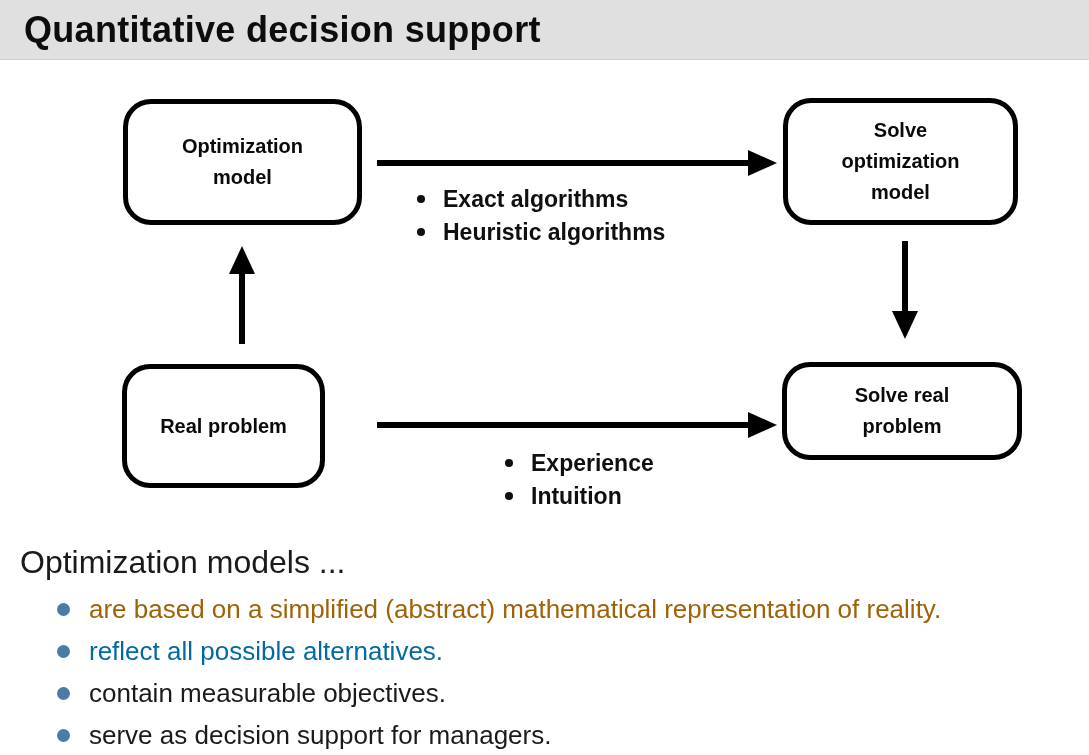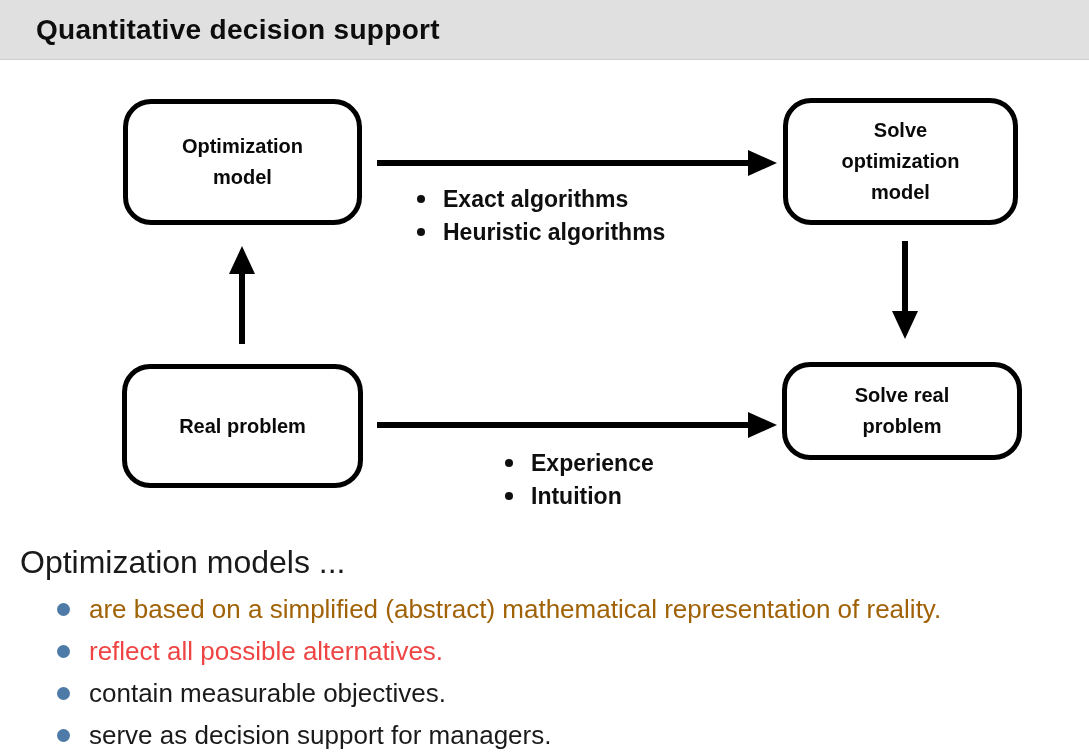--- a/index.html
+++ b/index.html
@@ -18,22 +18,22 @@
     position: absolute;
     left: 0; top: 0;
     width: 1089px; height: 60px;
     background: #e0e0e0;
     border-bottom: 1px solid #cfcfcf;
     display: flex;
     align-items: center;
     padding-left: 20px;
   }
   .titlebar h1 {
-    margin: 16px;
-    font-size: 28px;
+    margin: 4px;
+    font-size: 36px;
     font-weight: bold;
     color: #0d0d0d;
     letter-spacing: 0.3px;
   }
   
   .arrows {
     position: absolute;
     left: 0; top: 0;
     width: 1089px; height: 755px;
     pointer-events: none;
@@ -48,21 +48,21 @@
     justify-content: center;
     text-align: center;
     font-weight: bold;
     font-size: 20px;
     line-height: 1.55;
     color: #0a0a0a;
   }
   .dbox span { white-space: pre-line; }
   .box-opt        { left: 123px; top:  99px; width: 239px; height: 126px; }
   .box-solve-opt  { left: 783px; top:  98px; width: 235px; height: 127px; }
-  .box-real       { left: 122px; top: 364px; width: 241px; height: 124px; }
+  .box-real       { left: 122px; top: 364px; width: 203px; height: 124px; }
   .box-solve-real { left: 782px; top: 362px; width: 240px; height: 98px; }
 
   .dlist {
     position: absolute;
     list-style: none;
     margin: 0; padding: 0;
     font-size: 23px;
     color: #0f0f0f;
   }
   .dlist li { display: flex; align-items: center; margin-bottom: 5px; line-height: 28px; font-weight: bold; }
@@ -169,21 +169,21 @@
     </li>
   </ul>
 
   <div class="body-lead" style="color: rgb(26, 26, 26);">Optimization models ...</div>
 
   <ul class="body-list">
     <li style="color: #a16207;">
       <span class="blue-dot" style="background: rgb(77, 122, 166);"></span>
       <span>are based on a simplified (abstract) mathematical representation of reality.</span>
     </li>
-    <li style="color: #ef4444;">
+    <li style="color: #0369a1;">
       <span class="blue-dot" style="background: rgb(77, 122, 166);"></span>
       <span>reflect all possible alternatives.</span>
     </li>
     <li style="color: rgb(26, 26, 26);">
       <span class="blue-dot" style="background: rgb(77, 122, 166);"></span>
       <span>contain measurable objectives.</span>
     </li>
     <li style="color: rgb(26, 26, 26);">
       <span class="blue-dot" style="background: rgb(77, 122, 166);"></span>
       <span>serve as decision support for managers.</span>

